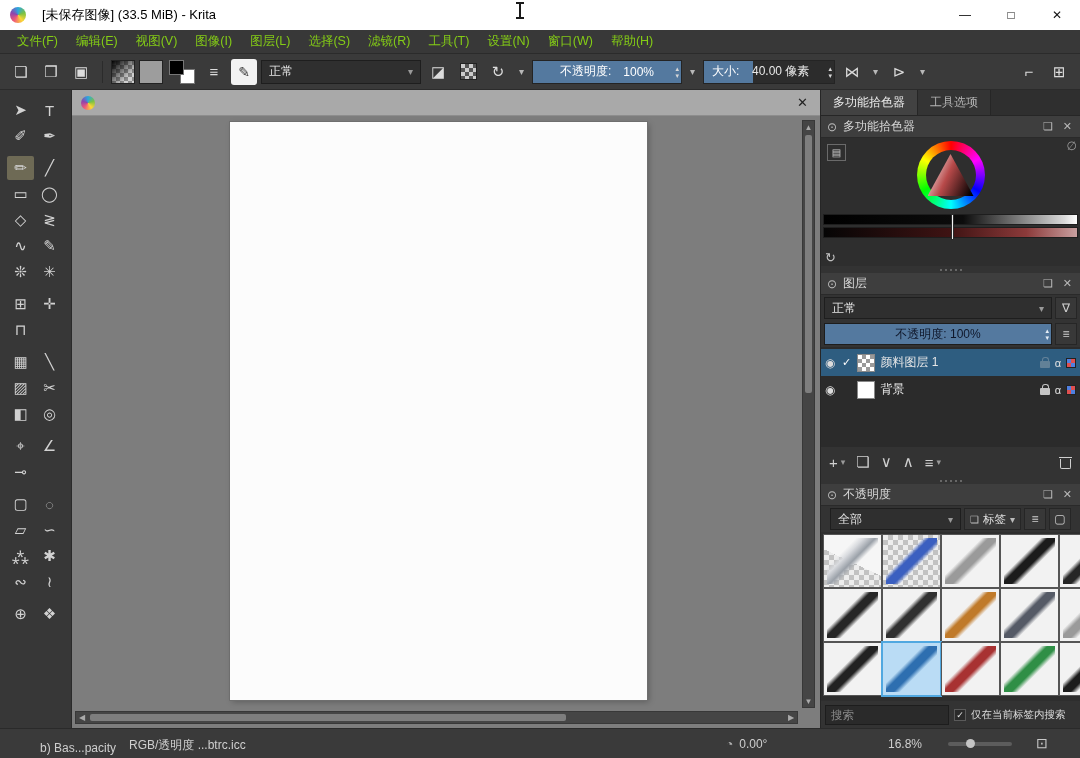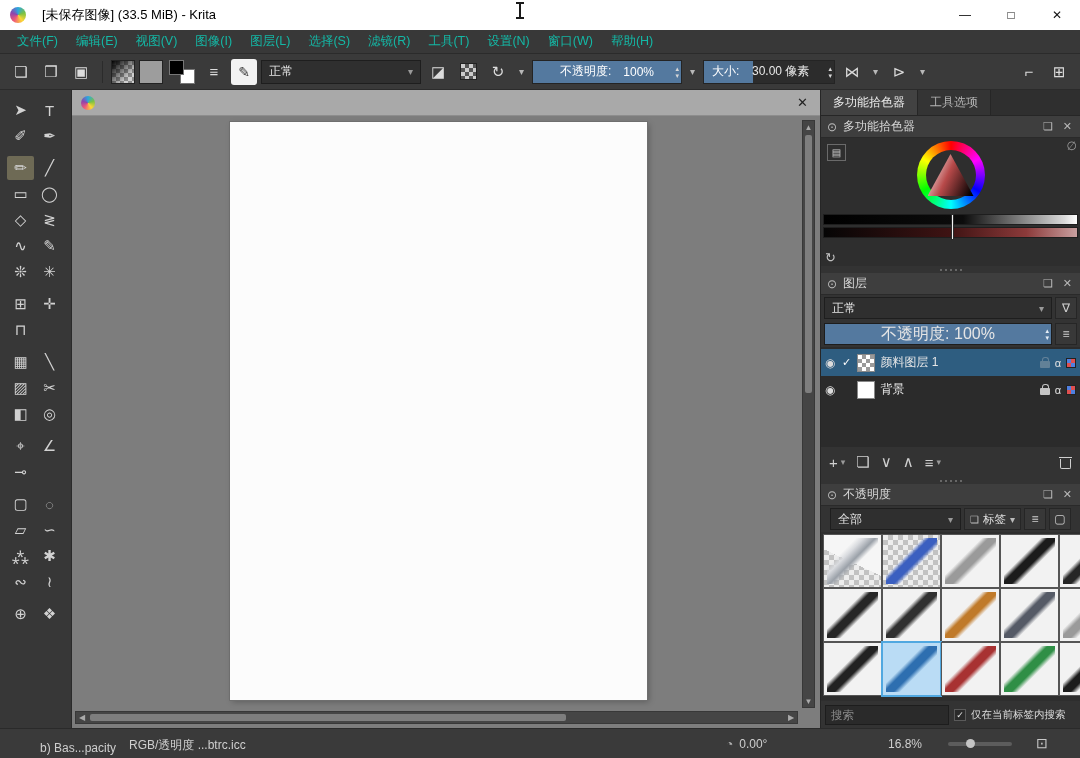--- a/index.html
+++ b/index.html
@@ -12,21 +12,21 @@
     background:conic-gradient(#29a8e0,#7bc143,#fdd835,#f05a78,#8e44ad,#29a8e0); }
   .wtitle { font-size:13px; color:#000; }
   .wcontrols { margin-left:auto; display:flex; height:100%; }
   .wbtn { width:46px; height:100%; display:flex; align-items:center; justify-content:center; color:#111; font-size:12px; }
   .ibeam { position:absolute; left:519px; top:3px; width:2px; height:15px; background:#1a1a1a; }
   .ibeam::before,.ibeam::after { content:""; position:absolute; left:-3px; width:8px; height:2px; background:#1a1a1a; }
   .ibeam::before { top:-1px; } .ibeam::after { bottom:-1px; }
 
   
   .menubar { height:24px; background:#383838; border-bottom:1px solid #2b2b2b; display:flex; align-items:center; padding-left:8px; }
-  .mitem { padding:0 9px; font-size:12.5px; color:#14b8a6; }
+  .mitem { padding:0 9px; font-size:12.5px; color:#84cc16; }
 
   
   .toolbar { height:36px; background:#3a3a3a; border-bottom:1px solid #2b2b2b; display:flex; align-items:center; padding:0 8px; gap:4px; }
   .tb { min-width:26px; height:26px; display:flex; align-items:center; justify-content:center; color:#dcdcdc; font-size:15px; }
   .tb.small { min-width:13px; font-size:10px; color:#b8b8b8; }
   .vsep { width:1px; height:22px; background:#2b2b2b; margin:0 4px; }
   .swatch { width:24px; height:24px; border:1px solid #222; }
   .swatch.grad { background:linear-gradient(135deg,#000 0%,rgba(0,0,0,0) 75%),repeating-conic-gradient(#8a8a8a 0 25%,#cfcfcf 0 50%) 0 0/8px 8px; }
   .swatch.pat { background:#9d9d9d; }
   .fgbg { position:relative; width:30px; height:26px; }
@@ -102,21 +102,21 @@
   .vbar.b1 { background:linear-gradient(to right,#000 0%,#0c0c0c 55%,#d9d9d9 95%,#fff 100%); }
   .vbar.b2 { background:linear-gradient(to right,#050505 0%,#3f1313 50%,#8c3a3a 80%,#c9a0a0 100%); }
   .vmark { position:absolute; top:0; height:26px; left:50%; width:3px; background:#f2f2f2; border:1px solid #2a2a2a; }
   .refresh { position:absolute; left:4px; bottom:1px; color:#c0c0c0; font-size:13px; }
 
   
   .lrowc { display:flex; align-items:center; gap:3px; padding:2px 3px; }
   .lrowc .dd { flex:1; height:22px; }
   .sqbtn { width:22px; height:22px; display:flex; align-items:center; justify-content:center; border:1px solid #262626; background:#383838; color:#cfcfcf; font-size:12px; }
   .lop { flex:1; position:relative; height:22px; border:1px solid #1d1d1d; background:#54799f; }
-  .lop .txt { position:absolute; inset:0; display:flex; align-items:center; justify-content:center; font-size:16px; color:#e5e5e5; }
+  .lop .txt { position:absolute; inset:0; display:flex; align-items:center; justify-content:center; font-size:12px; color:#0f172a; }
   .lop .spin { position:absolute; right:2px; top:0; bottom:0; display:flex; flex-direction:column; justify-content:center; color:#e6eef6; font-size:7px; line-height:7px; }
   .layerlist { height:100px; background:#2b2b2b; padding-top:2px; }
   .layer { height:27px; display:flex; align-items:center; gap:5px; padding:0 4px; font-size:12px; color:#e6e6e6; }
   .layer.sel { background:#2e5d80; }
   .eye { color:#dcdcdc; font-size:12px; }
   .chkcol { width:12px; text-align:center; color:#fff; font-size:11px; }
   .lthumb { width:18px; height:18px; border:1px solid #888; }
   .lthumb.checker { background:repeating-conic-gradient(#9a9a9a 0 25%,#fff 0 50%) 0 0/8px 8px; }
   .lthumb.white { background:#fff; }
   .lname { flex:1; }
@@ -231,21 +231,21 @@
     </div>
     <div class="spin">
         <span>▴</span>
         <span>▾</span>
       </div>
   </div>
   <div class="tb small">▾</div>
   <div class="slider sz-sl">
     <div class="fill" style="width:38%"></div>
     <span class="lab">大小:</span>
-    <span class="val">30.00 像素</span>
+    <span class="val">40.00 像素</span>
     <div class="spin">
         <span>▴</span>
         <span>▾</span>
       </div>
   </div>
   <div class="tb">⋈</div>
   <div class="tb small">▾</div>
   <div class="tb">⊳</div>
   <div class="tb small">▾</div>
   <div class="tb push-right">⌐</div>

